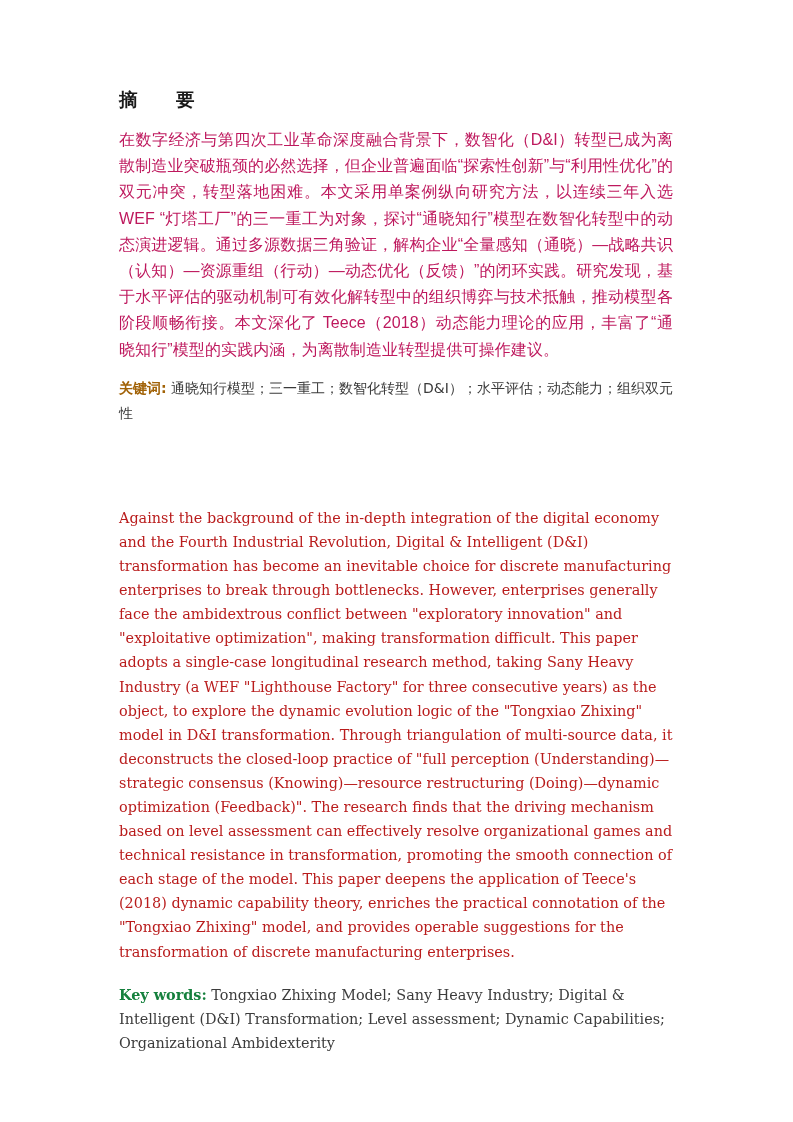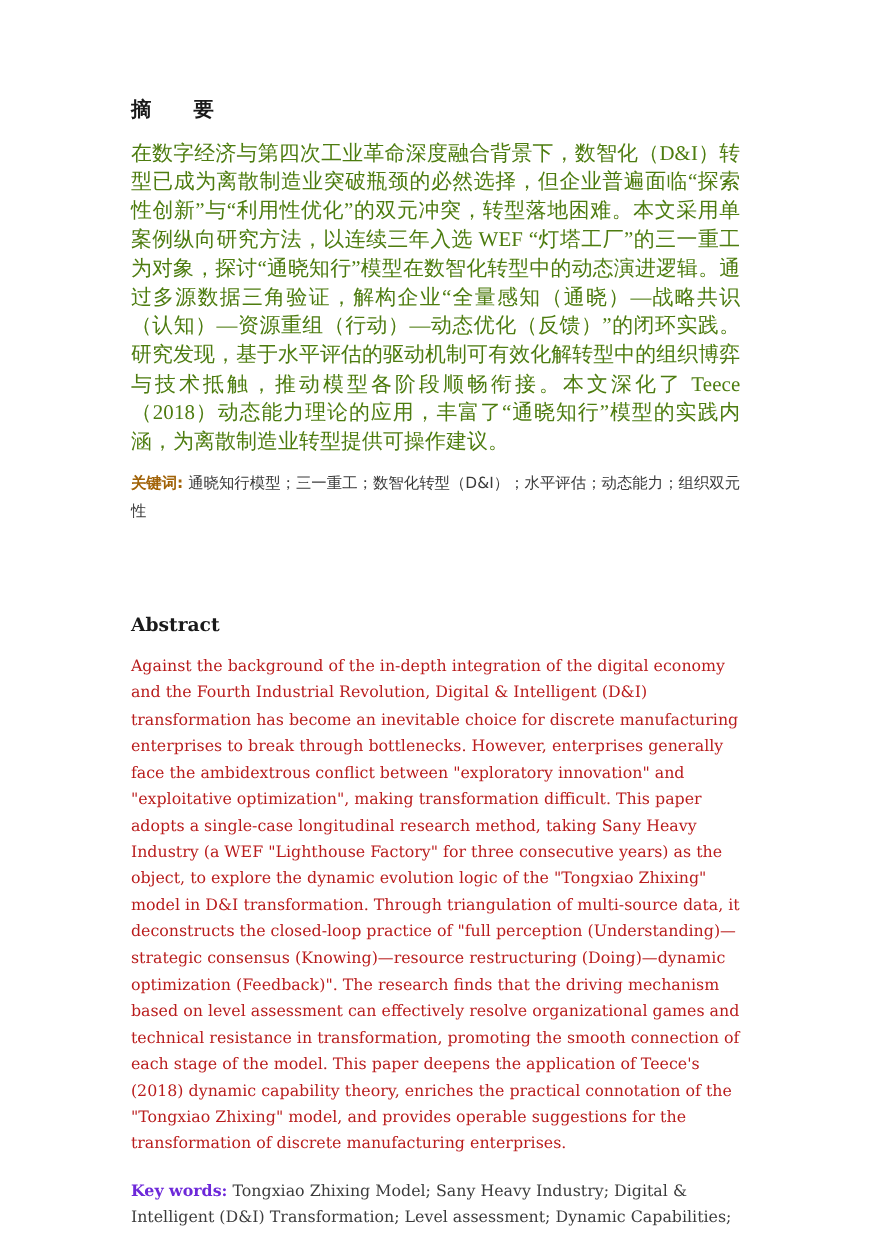--- a/index.html
+++ b/index.html
@@ -29,24 +29,24 @@
     font-family: "DejaVu Sans", "Liberation Sans", sans-serif;
     font-weight: bold;
     font-size: 18.5px;
     color: #1a1a1a;
     letter-spacing: 0.5px;
     line-height: 1.3;
     margin: 0 0 15px 0;
     white-space: pre;
   }
   .cn-body {
-    font-family: Liberation Serif, serif;
-    font-size: 19px;
+    font-family: Liberation Sans, sans-serif;
+    font-size: 16px;
     line-height: 26.2px;
-    color: #4d7c0f;
+    color: #be185d;
     text-align: justify;
     text-justify: inter-character;
     margin: 0;
     letter-spacing: 0.1px;
   }
   .cn-keywords {
     font-family: "DejaVu Sans", "Liberation Sans", sans-serif;
     font-size: 14px;
     line-height: 25px;
     color: #3a3a3a;
@@ -81,39 +81,38 @@
   .en-keywords {
     font-family: "DejaVu Serif", "Liberation Serif", serif;
     font-size: 14.4px;
     line-height: 24.1px;
     color: #3c3c3c;
     margin: 19px 0 0 0;
     text-align: left;
   }
   .en-keywords .kw-label {
     font-weight: bold;
-    color: #6d28d9;
+    color: #15803d;
   }
 </style>
 </head>
 <body>
 
 <div class="page">
   <div class="content">
 
     <section>
       <h1 class="cn-heading">摘　　要</h1>
       <p class="cn-body">在数字经济与第四次工业革命深度融合背景下，数智化（D&amp;I）转型已成为离散制造业突破瓶颈的必然选择，但企业普遍面临“探索性创新”与“利用性优化”的双元冲突，转型落地困难。本文采用单案例纵向研究方法，以连续三年入选 WEF “灯塔工厂”的三一重工为对象，探讨“通晓知行”模型在数智化转型中的动态演进逻辑。通过多源数据三角验证，解构企业“全量感知（通晓）—战略共识（认知）—资源重组（行动）—动态优化（反馈）”的闭环实践。研究发现，基于水平评估的驱动机制可有效化解转型中的组织博弈与技术抵触，推动模型各阶段顺畅衔接。本文深化了 Teece（2018）动态能力理论的应用，丰富了“通晓知行”模型的实践内涵，为离散制造业转型提供可操作建议。</p>
       <p class="cn-keywords">
         <span class="kw-label">关键词:</span><span> 通晓知行模型；三一重工；数智化转型（D&amp;I）；水平评估；动态能力；组织双元性</span>
       </p>
     </section>
 
     <section class="en-block">
-      <h2 class="en-heading">Abstract</h2>
       <p class="en-body">Against the background of the in-depth integration of the digital economy and the Fourth Industrial Revolution, Digital &amp; Intelligent (D&amp;I) transformation has become an inevitable choice for discrete manufacturing enterprises to break through bottlenecks. However, enterprises generally face the ambidextrous conflict between "exploratory innovation" and "exploitative optimization", making transformation difficult. This paper adopts a single-case longitudinal research method, taking Sany Heavy Industry (a WEF "Lighthouse Factory" for three consecutive years) as the object, to explore the dynamic evolution logic of the "Tongxiao Zhixing" model in D&amp;I transformation. Through triangulation of multi-source data, it deconstructs the closed-loop practice of "full perception (Understanding)—strategic consensus (Knowing)—resource restructuring (Doing)—dynamic optimization (Feedback)". The research finds that the driving mechanism based on level assessment can effectively resolve organizational games and technical resistance in transformation, promoting the smooth connection of each stage of the model. This paper deepens the application of Teece's (2018) dynamic capability theory, enriches the practical connotation of the "Tongxiao Zhixing" model, and provides operable suggestions for the transformation of discrete manufacturing enterprises.</p>
       <p class="en-keywords">
         <span class="kw-label">Key words:</span><span> Tongxiao Zhixing Model; Sany Heavy Industry; Digital &amp; Intelligent (D&amp;I) Transformation; Level assessment; Dynamic Capabilities; Organizational Ambidexterity</span>
       </p>
     </section>
 
   </div>
 </div>
 
 </body></html>

